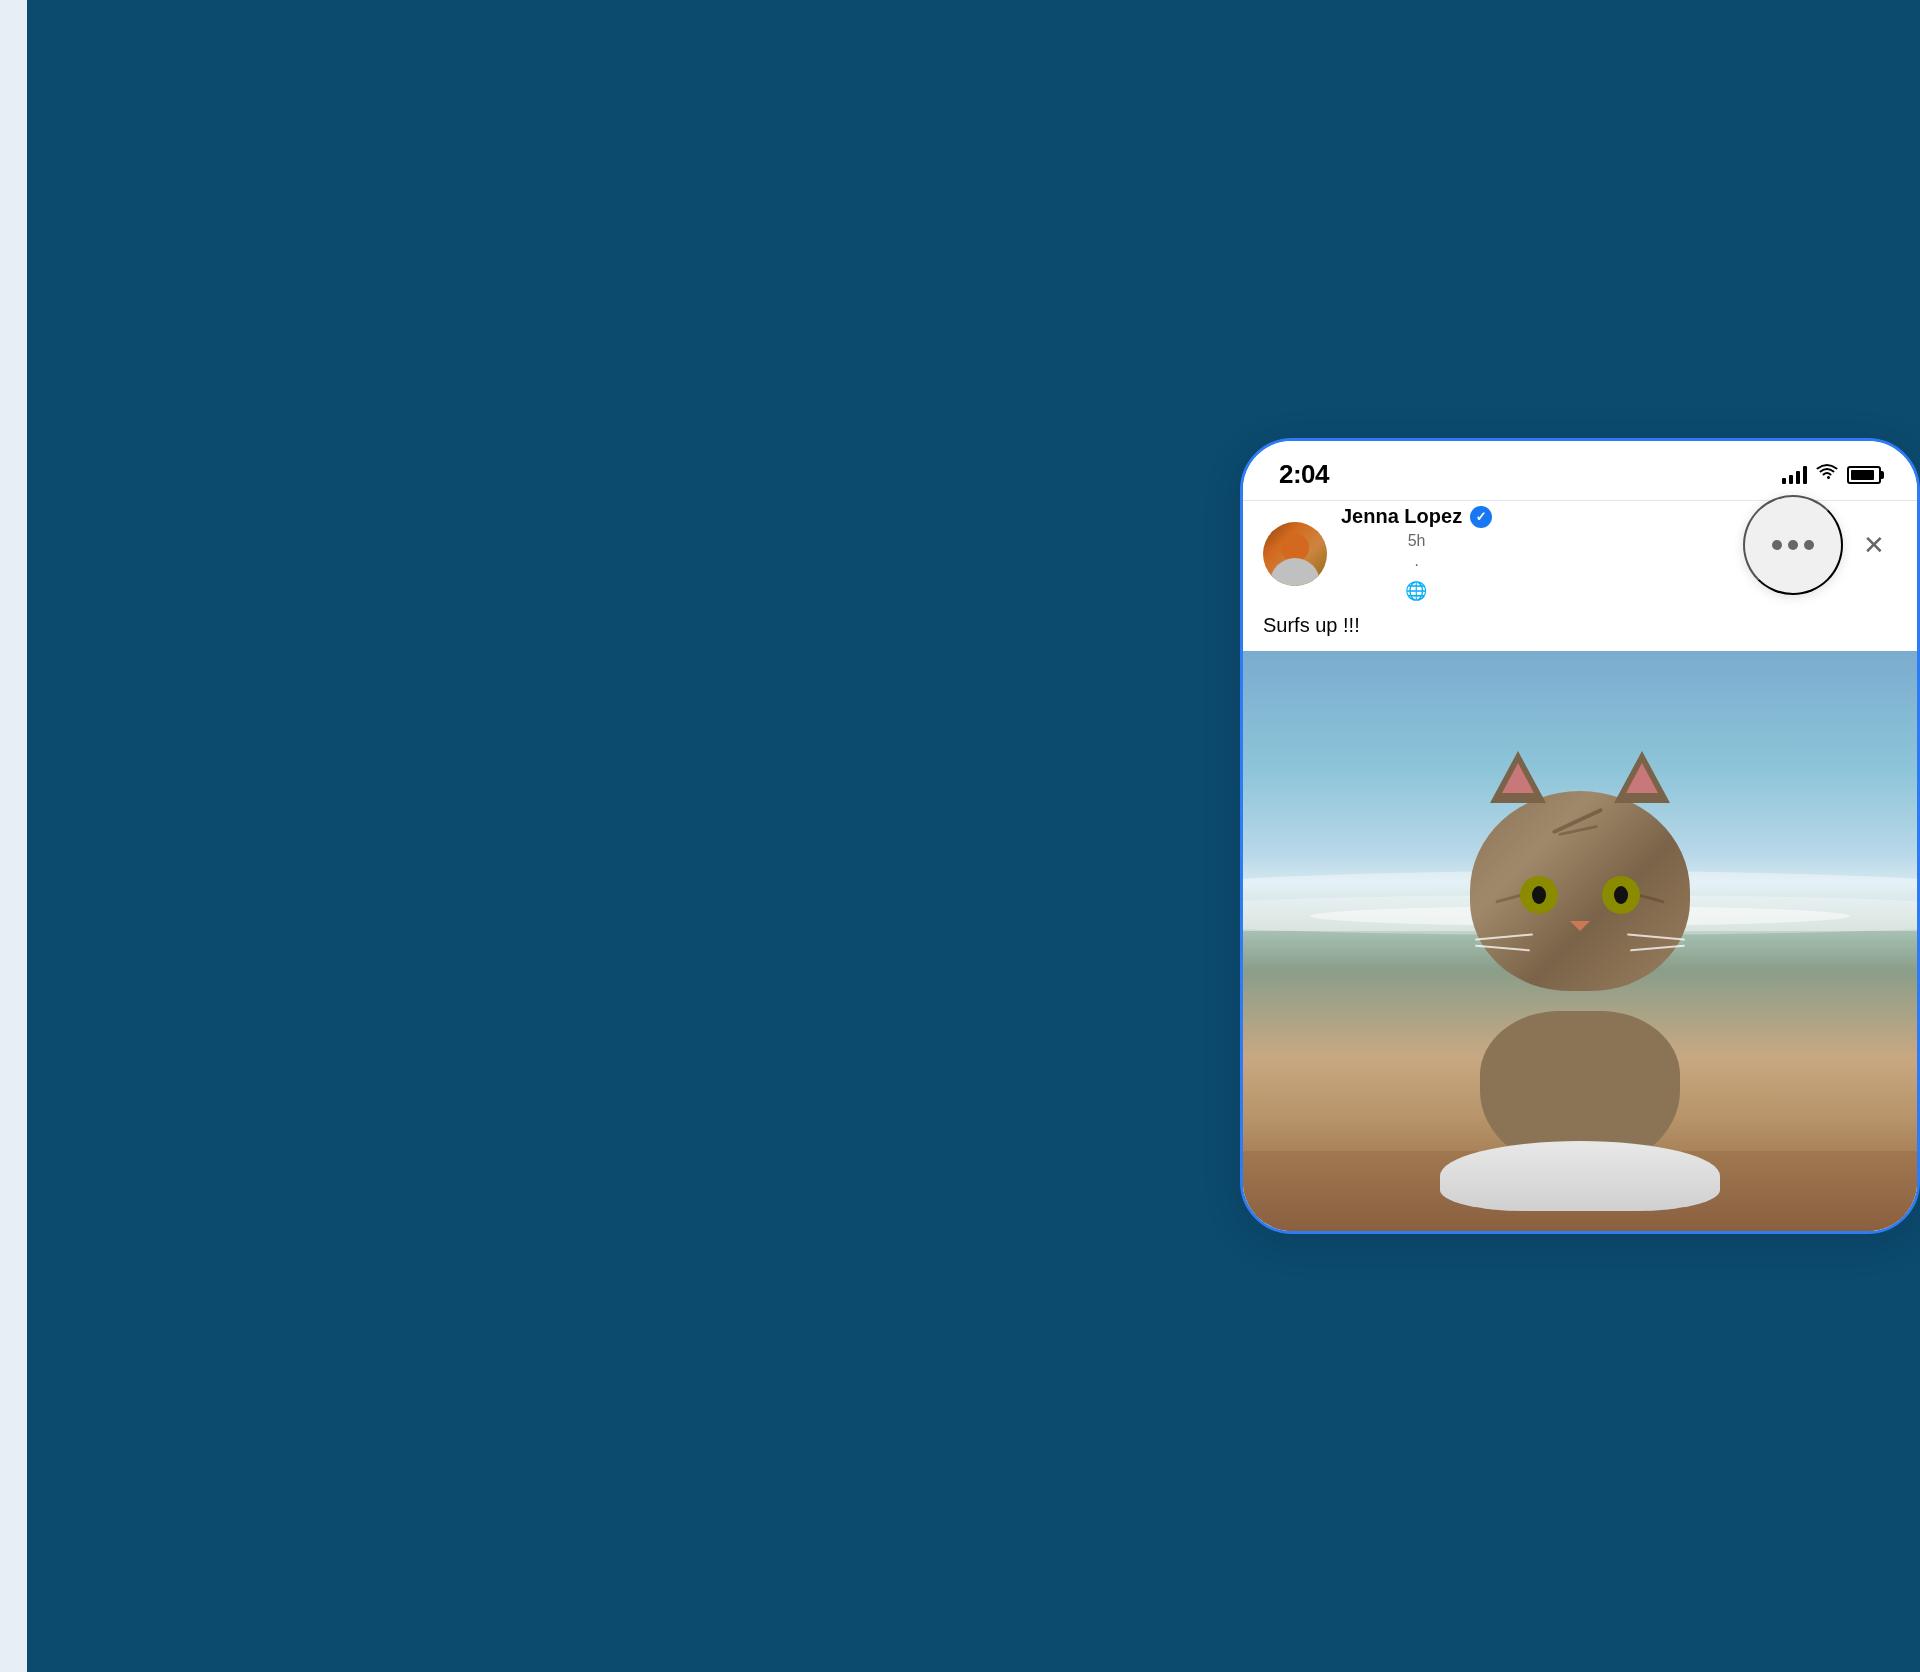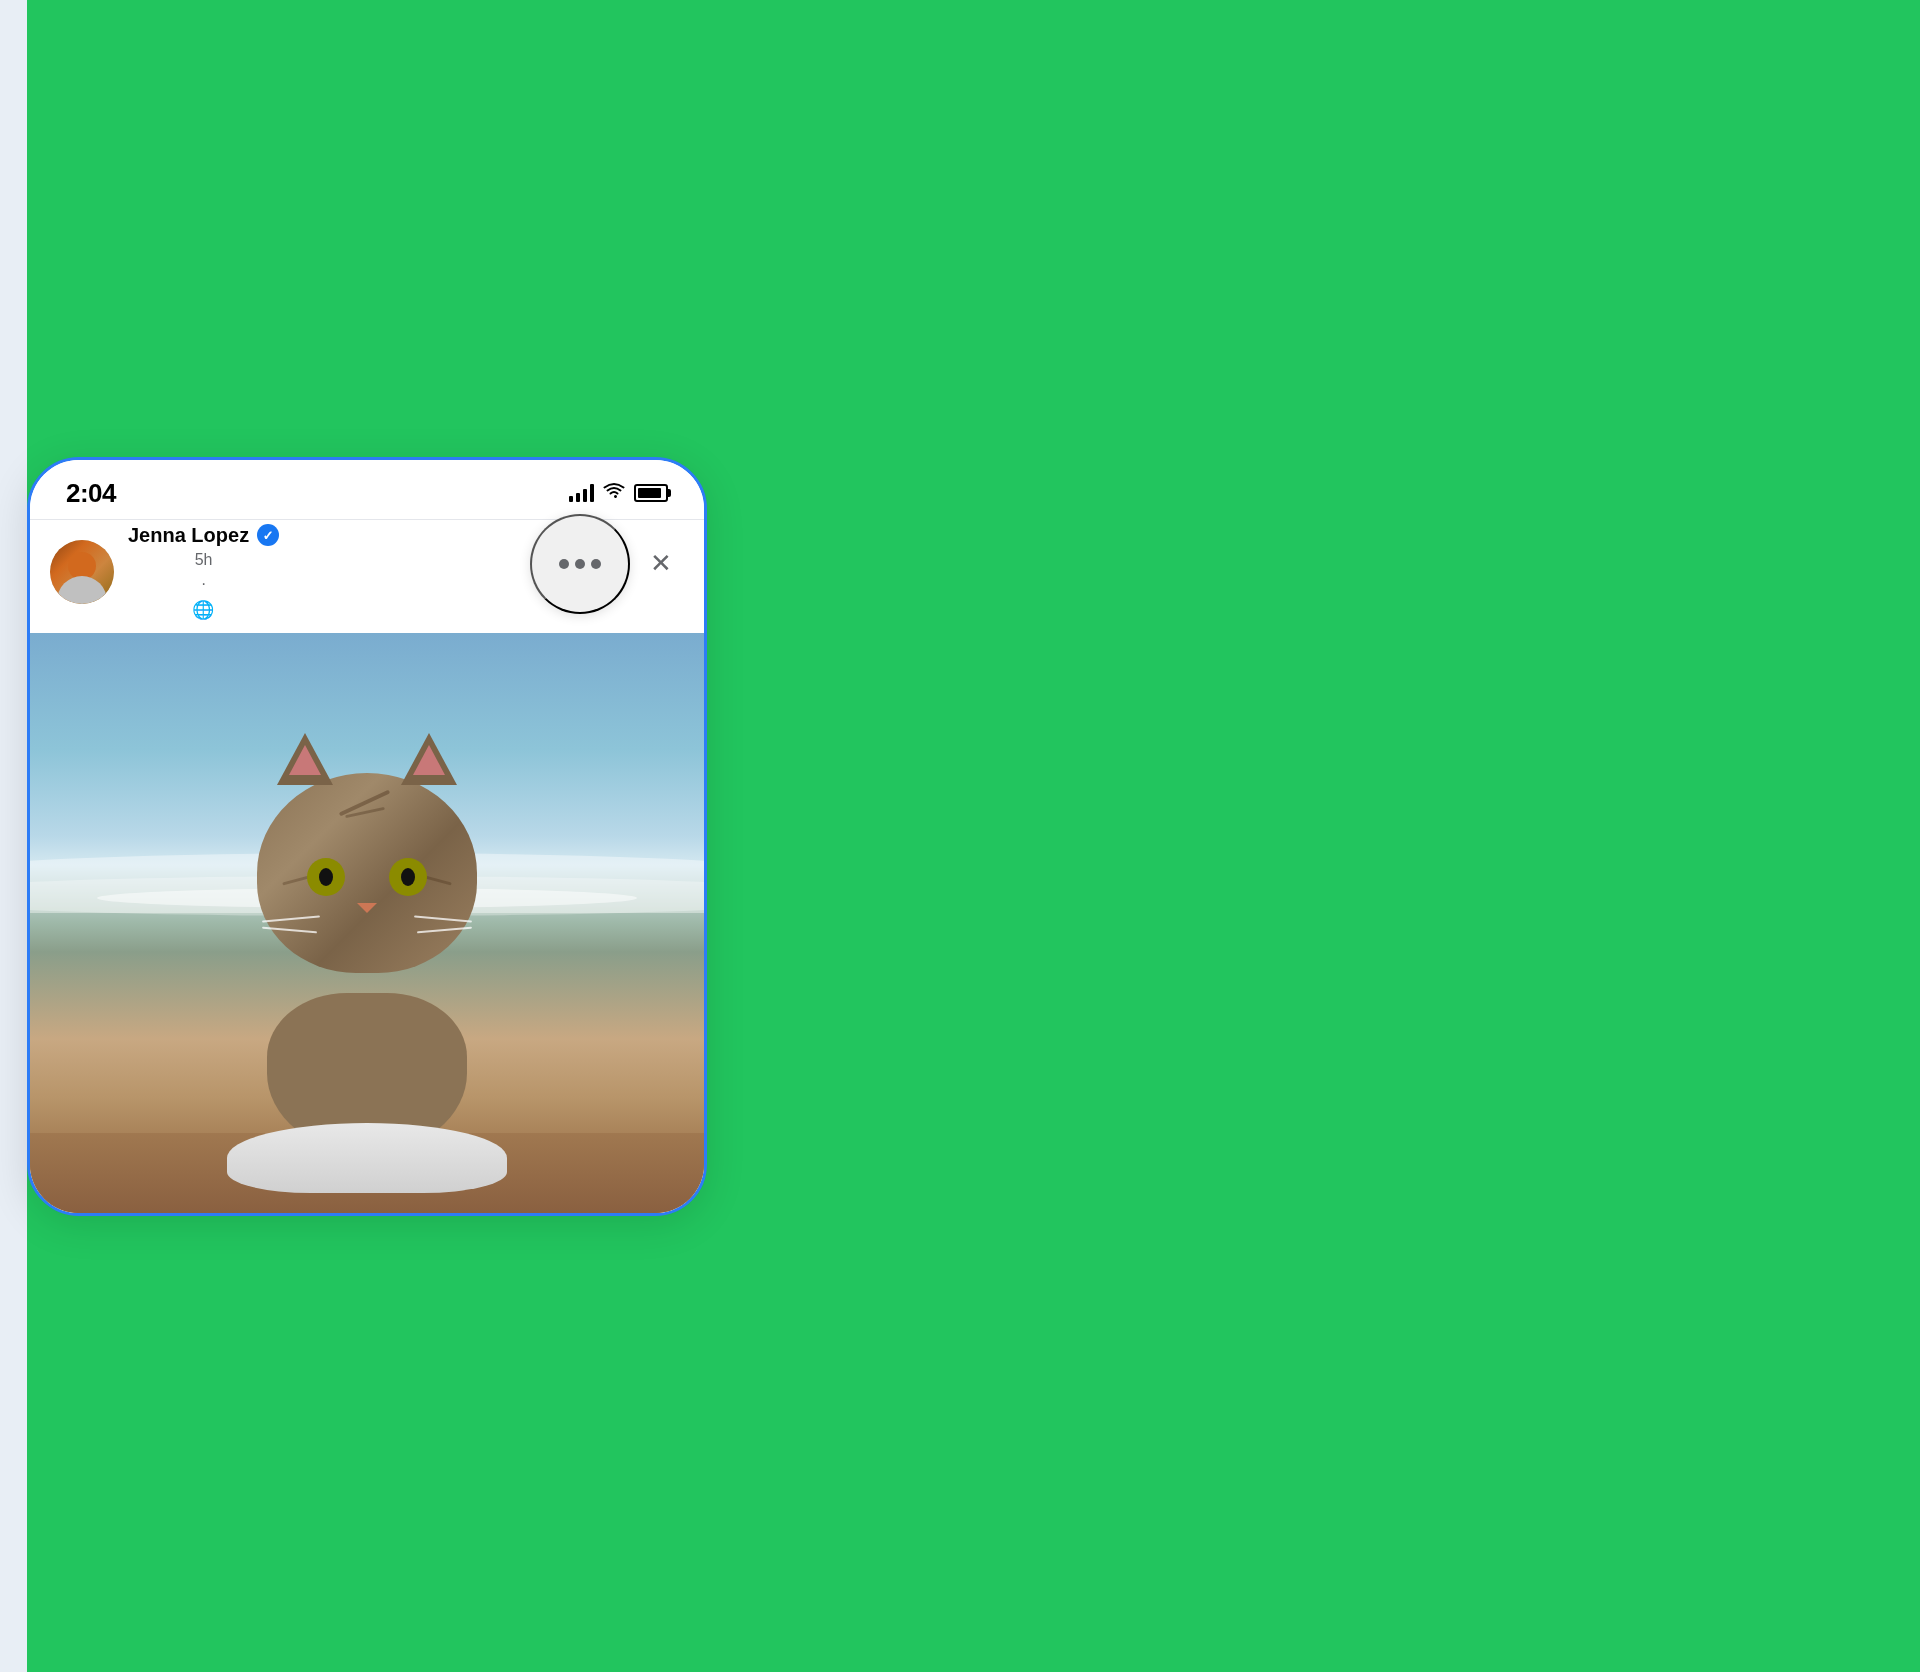--- a/index.html
+++ b/index.html
@@ -437,21 +437,21 @@
       z-index: 4;
       border-radius: 1px;
     }
 
     .whisker-left-1 { width: 60px; top: 142px; left: 10px; transform: rotate(-5deg); }
     .whisker-left-2 { width: 60px; top: 152px; left: 10px; transform: rotate(5deg); }
   </style>
 </head>
 <body>
 
-<div style="width:100%;min-height:100vh;background:#22c55e;display:flex;justify-content:flex-start;align-items:center;padding:40px 0;margin-left:27px;">
+<div style="width:100%;min-height:100vh;background:#0c4a6e;display:flex;justify-content:flex-end;align-items:center;padding:40px 0;margin-left:27px;">
 
   <div class="phone-frame">
 
     <div class="status-bar">
       <span class="status-time">2:04</span>
       <div class="status-icons">
         <div class="signal-bars">
           <span></span>
             <span></span>
             <span></span>
@@ -506,20 +506,21 @@
               <div class="dot"></div>
               <div class="dot"></div>
             </div>
           </button>
           <button class="close-btn">
             <span style="font-size:26px;color:#65676b;">✕</span>
           </button>
         </div>
       </div>
 
+      <div class="post-text">Surfs up !!!</div>
 
       <div class="post-image">
 
         <div class="wave-1"></div>
         <div class="wave-2"></div>
 
         <div style="position:absolute;top:44%;left:10%;right:10%;height:20px;background:rgba(255,255,255,0.5);border-radius:50%;"></div>
 
         <div class="surfboard"></div>
 

